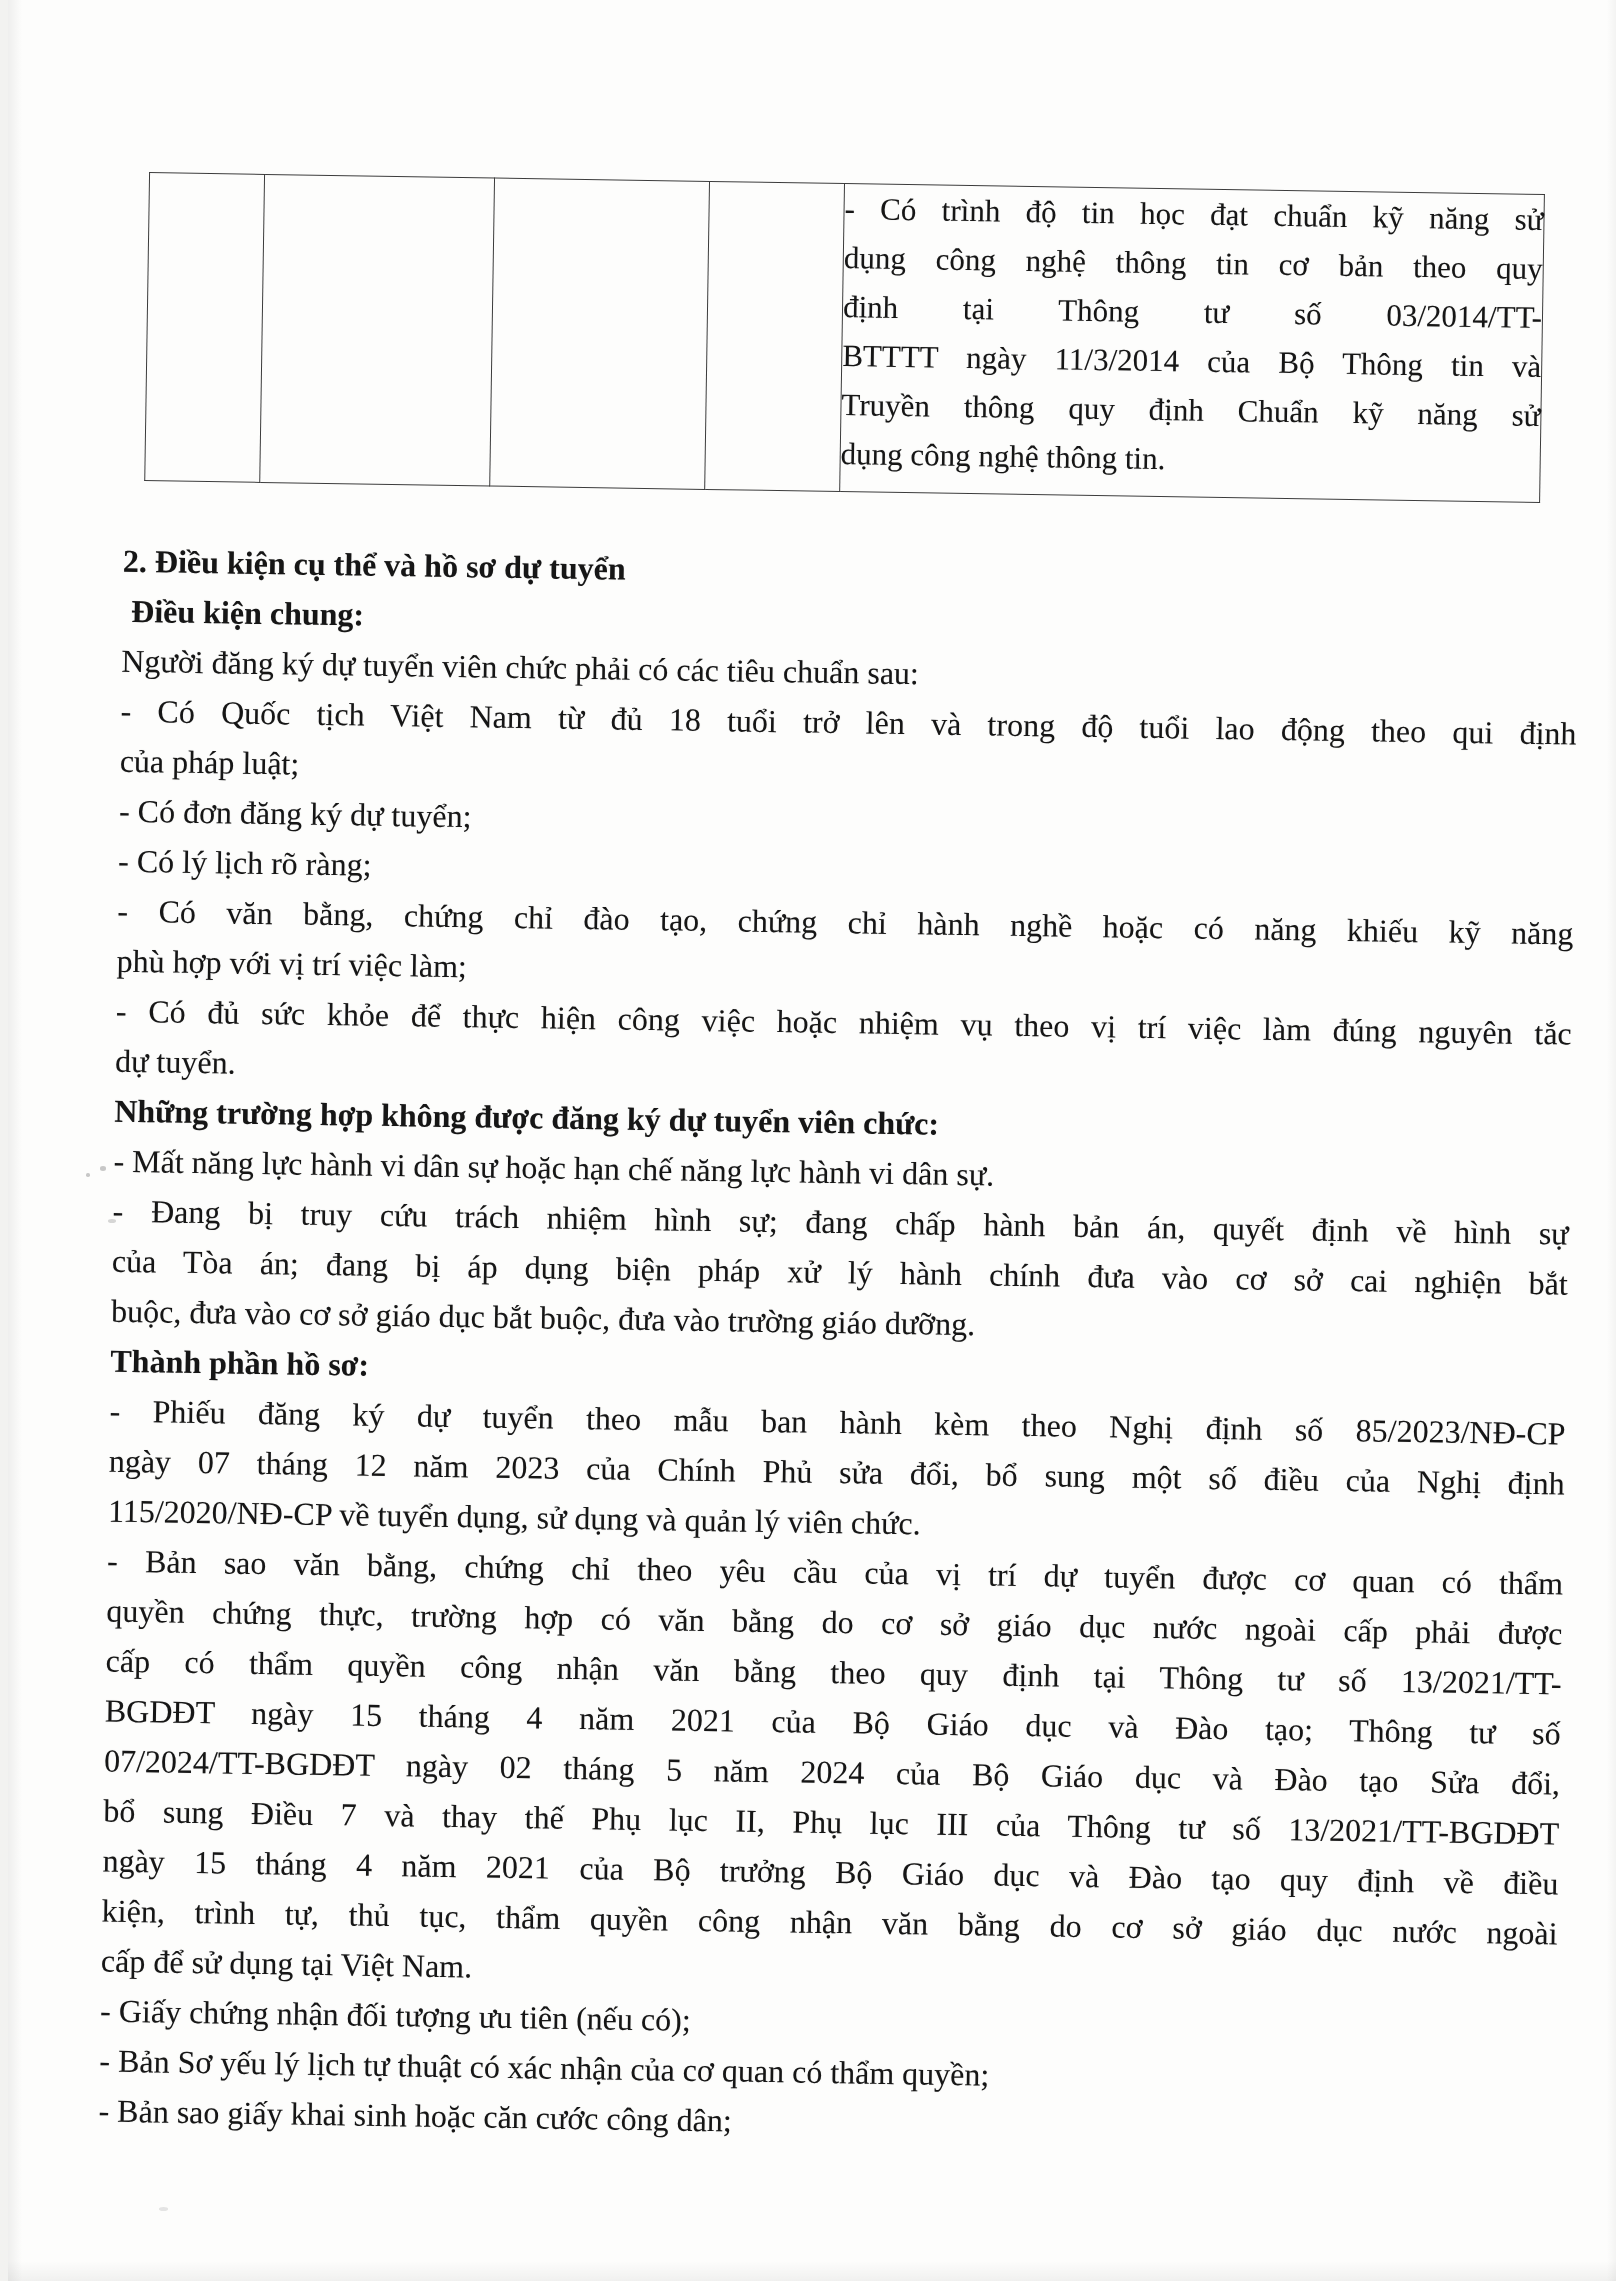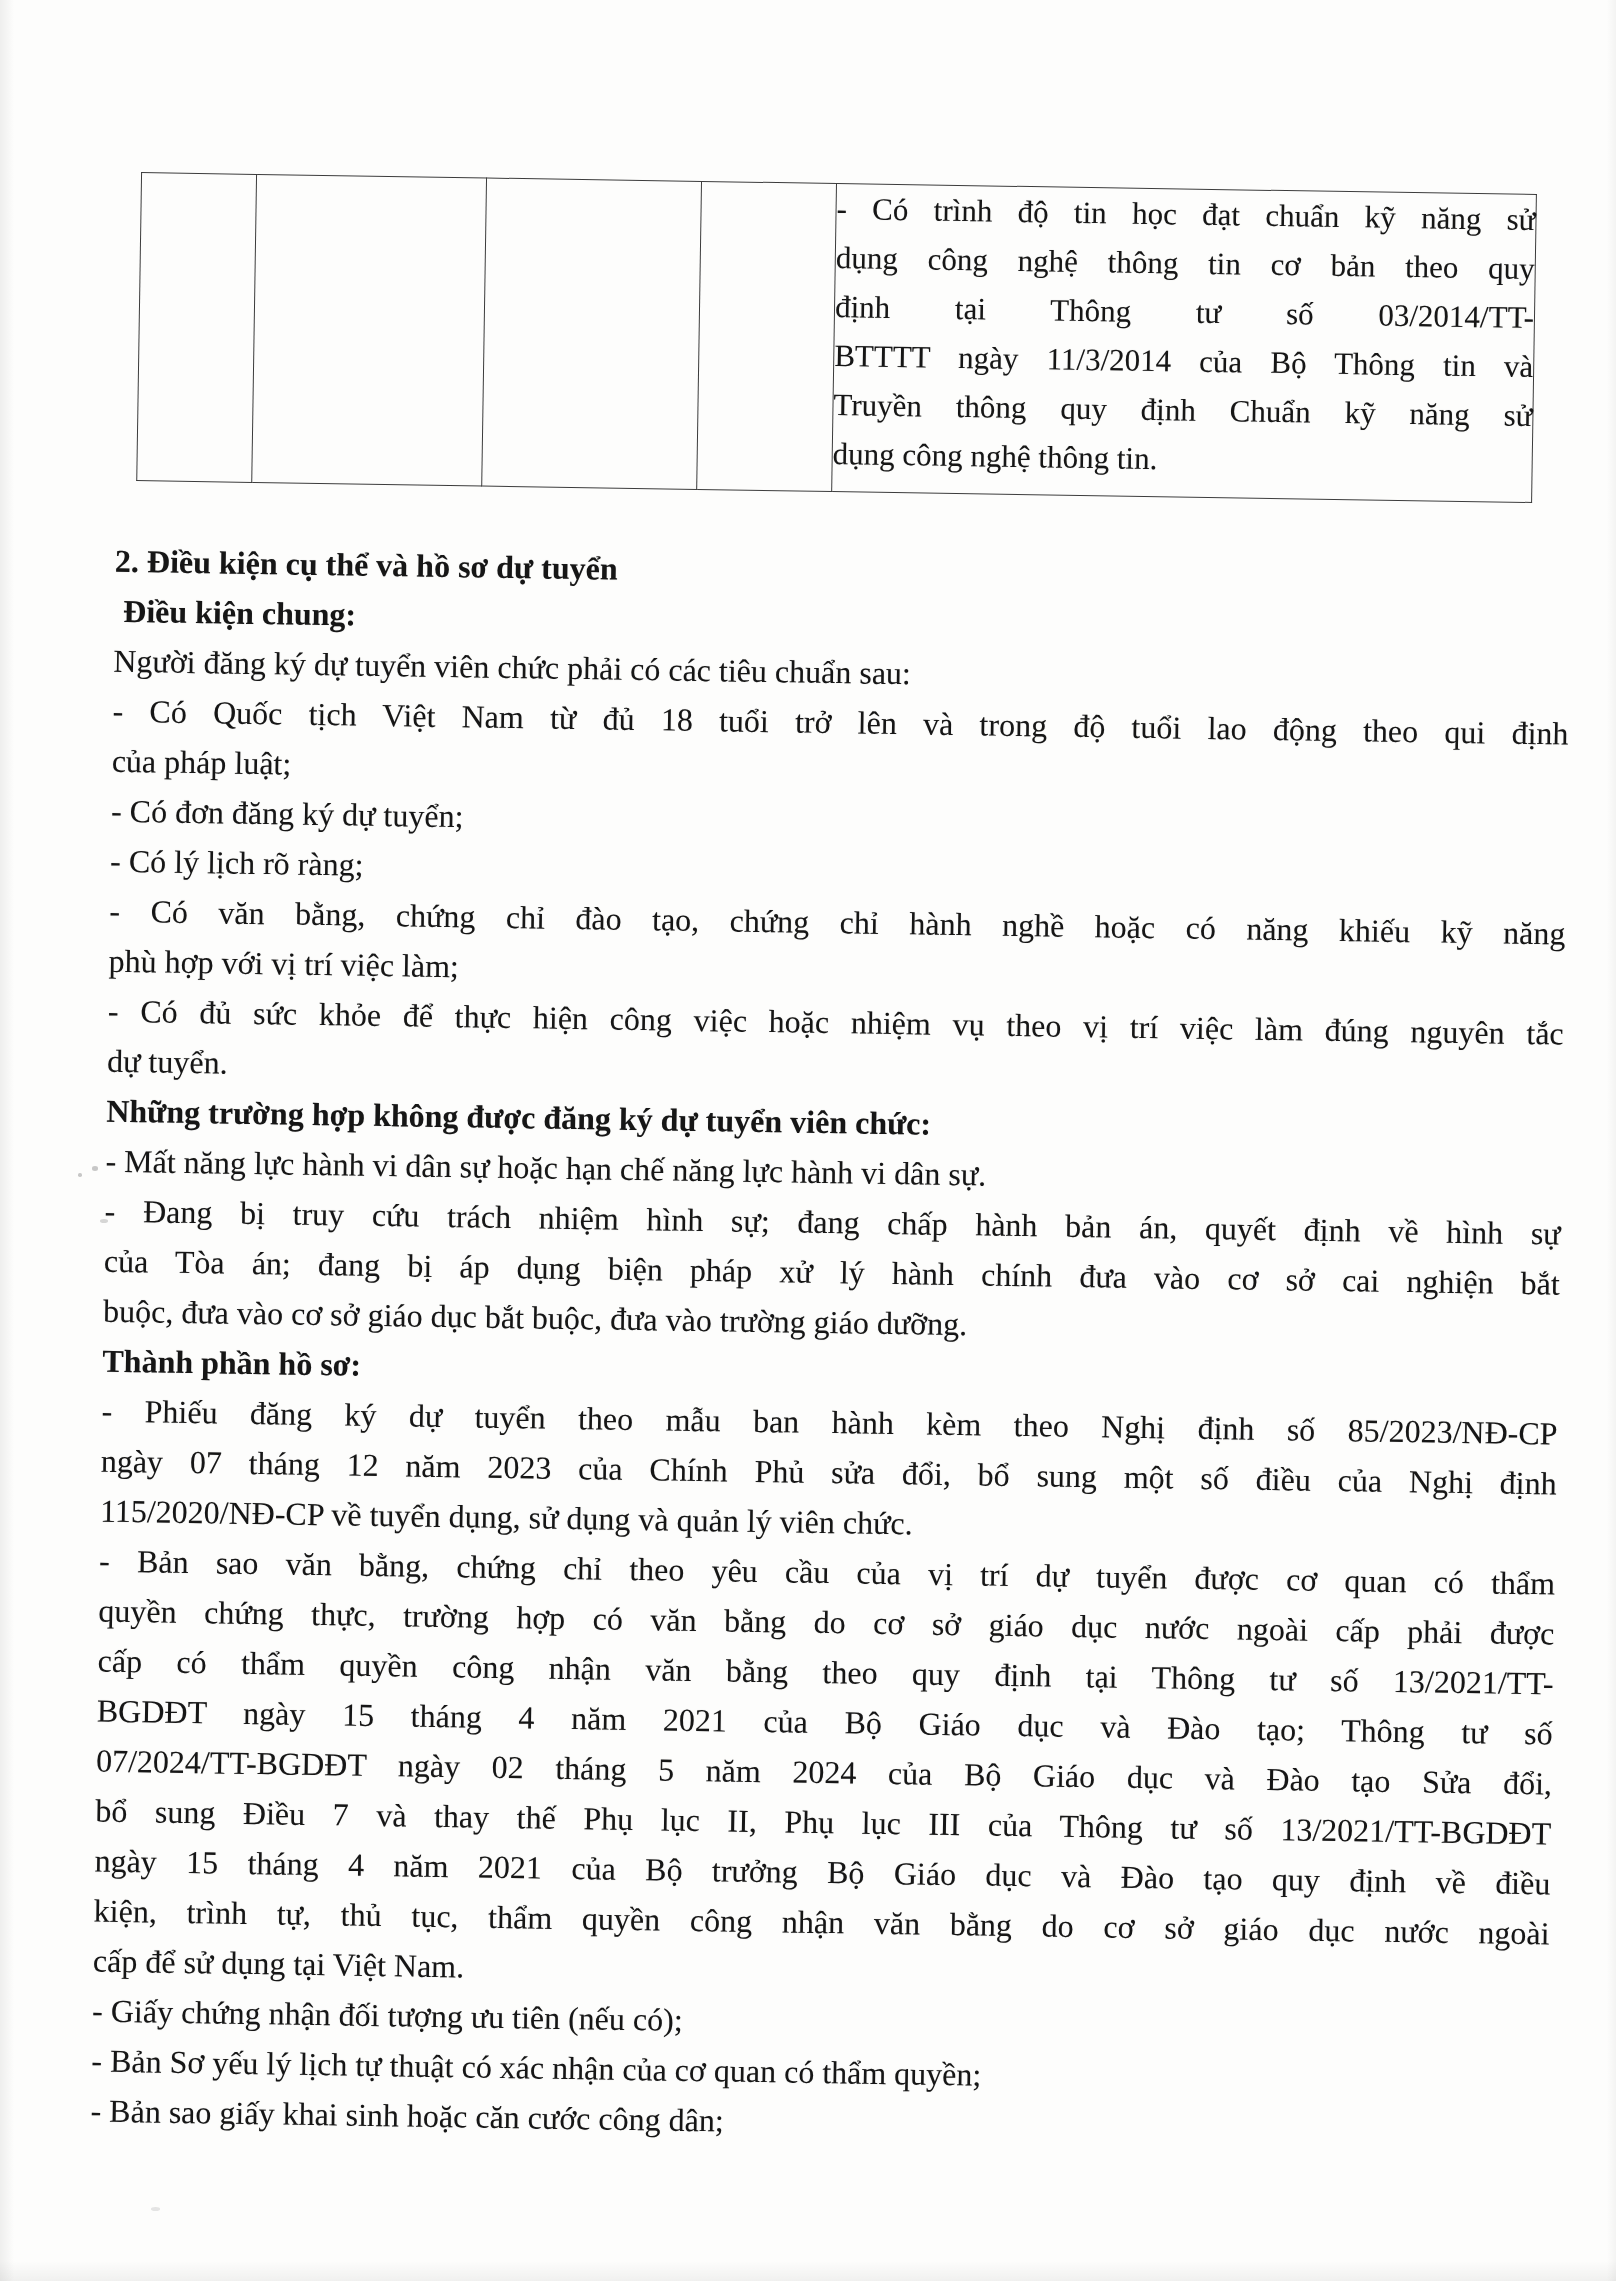--- a/index.html
+++ b/index.html
@@ -5,21 +5,21 @@
 <style>
   :root { --ink:#161616; --line:#3c3c3c; --paper:#fdfdfc; }
   html,body { margin:0; padding:0; }
   body {
     width:1616px; height:2281px; position:relative; overflow:hidden;
     background:#f2f2f0;
     font-family:"Liberation Serif", serif;
     color:var(--ink);
   }
   .sheet {
-    position:absolute; inset:0; background:var(--paper);
+    position:absolute; inset:0; background:var(--paper);margin-left:8px;
   }
   
   .edge-left  { position:absolute; left:0; top:0; width:14.3px; height:2281px;
                 background:linear-gradient(to right, rgba(0,0,0,0.06), rgba(0,0,0,0)); }
   .edge-bottom{ position:absolute; left:0; bottom:0; width:1616px; height:19.6px;
                 background:linear-gradient(to top, rgba(0,0,0,0.05), rgba(0,0,0,0)); }
   .edge-right { position:absolute; right:0; top:0; width:9px; height:2281px;
                 background:linear-gradient(to left, rgba(0,0,0,0.04), rgba(0,0,0,0)); }
 
   

